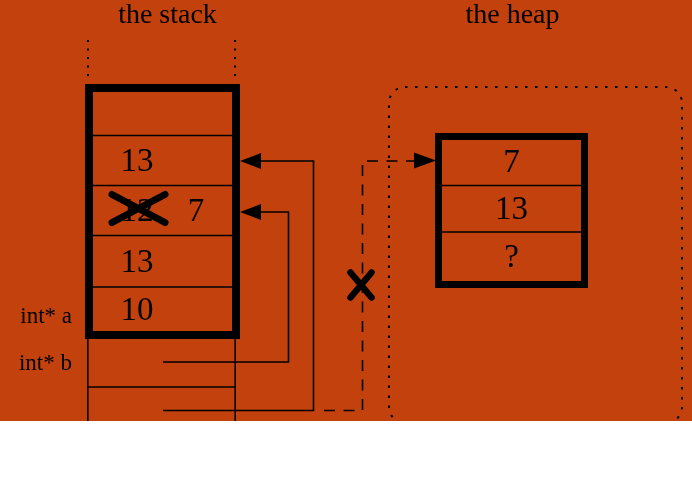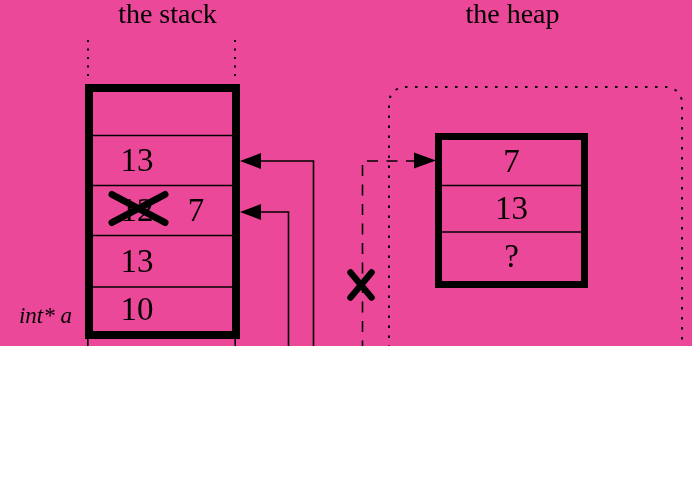--- a/index.html
+++ b/index.html
@@ -1,54 +1,55 @@
 <!DOCTYPE html>
 <html><head>
 <meta charset="utf-8">
 <style>
   html,body{margin:0;padding:0;background:#ffffff;}
   .figure{
     position:relative;
-    width:692px;height:346px;
-    background:#ec4899;
+    width:692px;height:421px;
+    background:#c2410c;
     font-family:"Liberation Serif","DejaVu Serif",serif;
     color:#000;
     overflow:hidden;
   }
   .title{
     position:absolute;top:-2px;height:32px;line-height:32px;
     font-size:28px;text-align:center;white-space:nowrap;
   }
   .val{
     position:absolute;left:85px;width:104px;
     text-align:center;font-size:33px;white-space:nowrap;
   }
   .val.newval{left:179px;width:34px;}
   .heapval{left:442px;width:139px;}
   .lbl{
     position:absolute;left:0;width:72px;height:26px;line-height:26px;
-    text-align:right;font-size:23px;white-space:nowrap;font-style:italic;
+    text-align:right;font-size:23px;white-space:nowrap;
   }
   svg.overlay{position:absolute;left:0;top:0;}
 </style>
 </head>
 <body>
 
 <div class="figure">
 
   <div class="title" style="left:85px;width:165px;">the stack</div>
   <div class="title" style="left:430px;width:165px;">the heap</div>
 
   <div class="val" style="top:135px;height:50px;line-height:50px;">13</div>
   <div class="val" style="top:185px;height:50px;line-height:50px;">12</div>
   <div class="val newval" style="top:185px;height:50px;line-height:50px;">7</div>
   <div class="val" style="top:235px;height:52px;line-height:52px;">13</div>
   <div class="val" style="top:285px;height:48px;line-height:48px;">10</div>
 
   <div class="lbl" style="top:303px;">int* a</div>
+  <div class="lbl" style="top:350px;">int* b</div>
 
   <div class="val heapval" style="top:138px;height:47px;line-height:47px;">7</div>
   <div class="val heapval" style="top:185px;height:47px;line-height:47px;">13</div>
   <div class="val heapval" style="top:231px;height:50px;line-height:50px;">?</div>
 
   <svg class="overlay" width="692" height="489" viewBox="0 0 692 489">
 
     <path d="M88,40 V82 M235,40 V82 M88,440 V487 M235,440 V487" stroke="#000" stroke-width="2" stroke-dasharray="2,6.5" fill="none"></path>
 
     <rect x="89" y="88" width="147" height="247" fill="none" stroke="#000" stroke-width="8"></rect>

